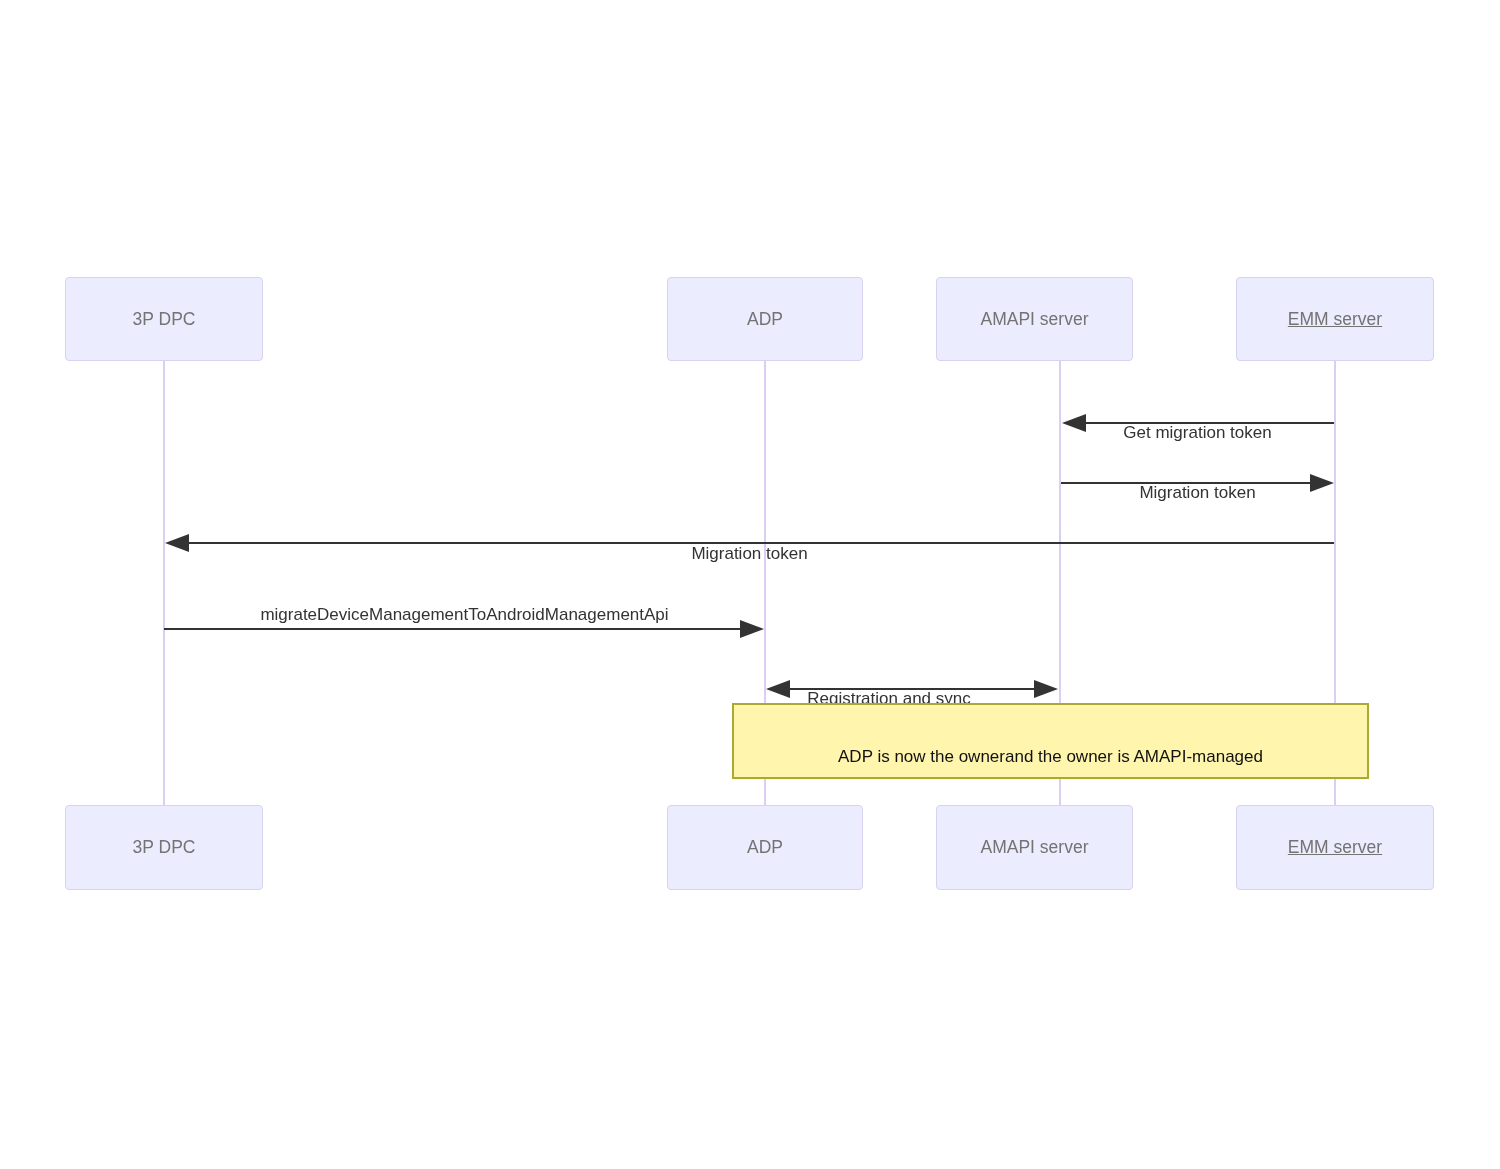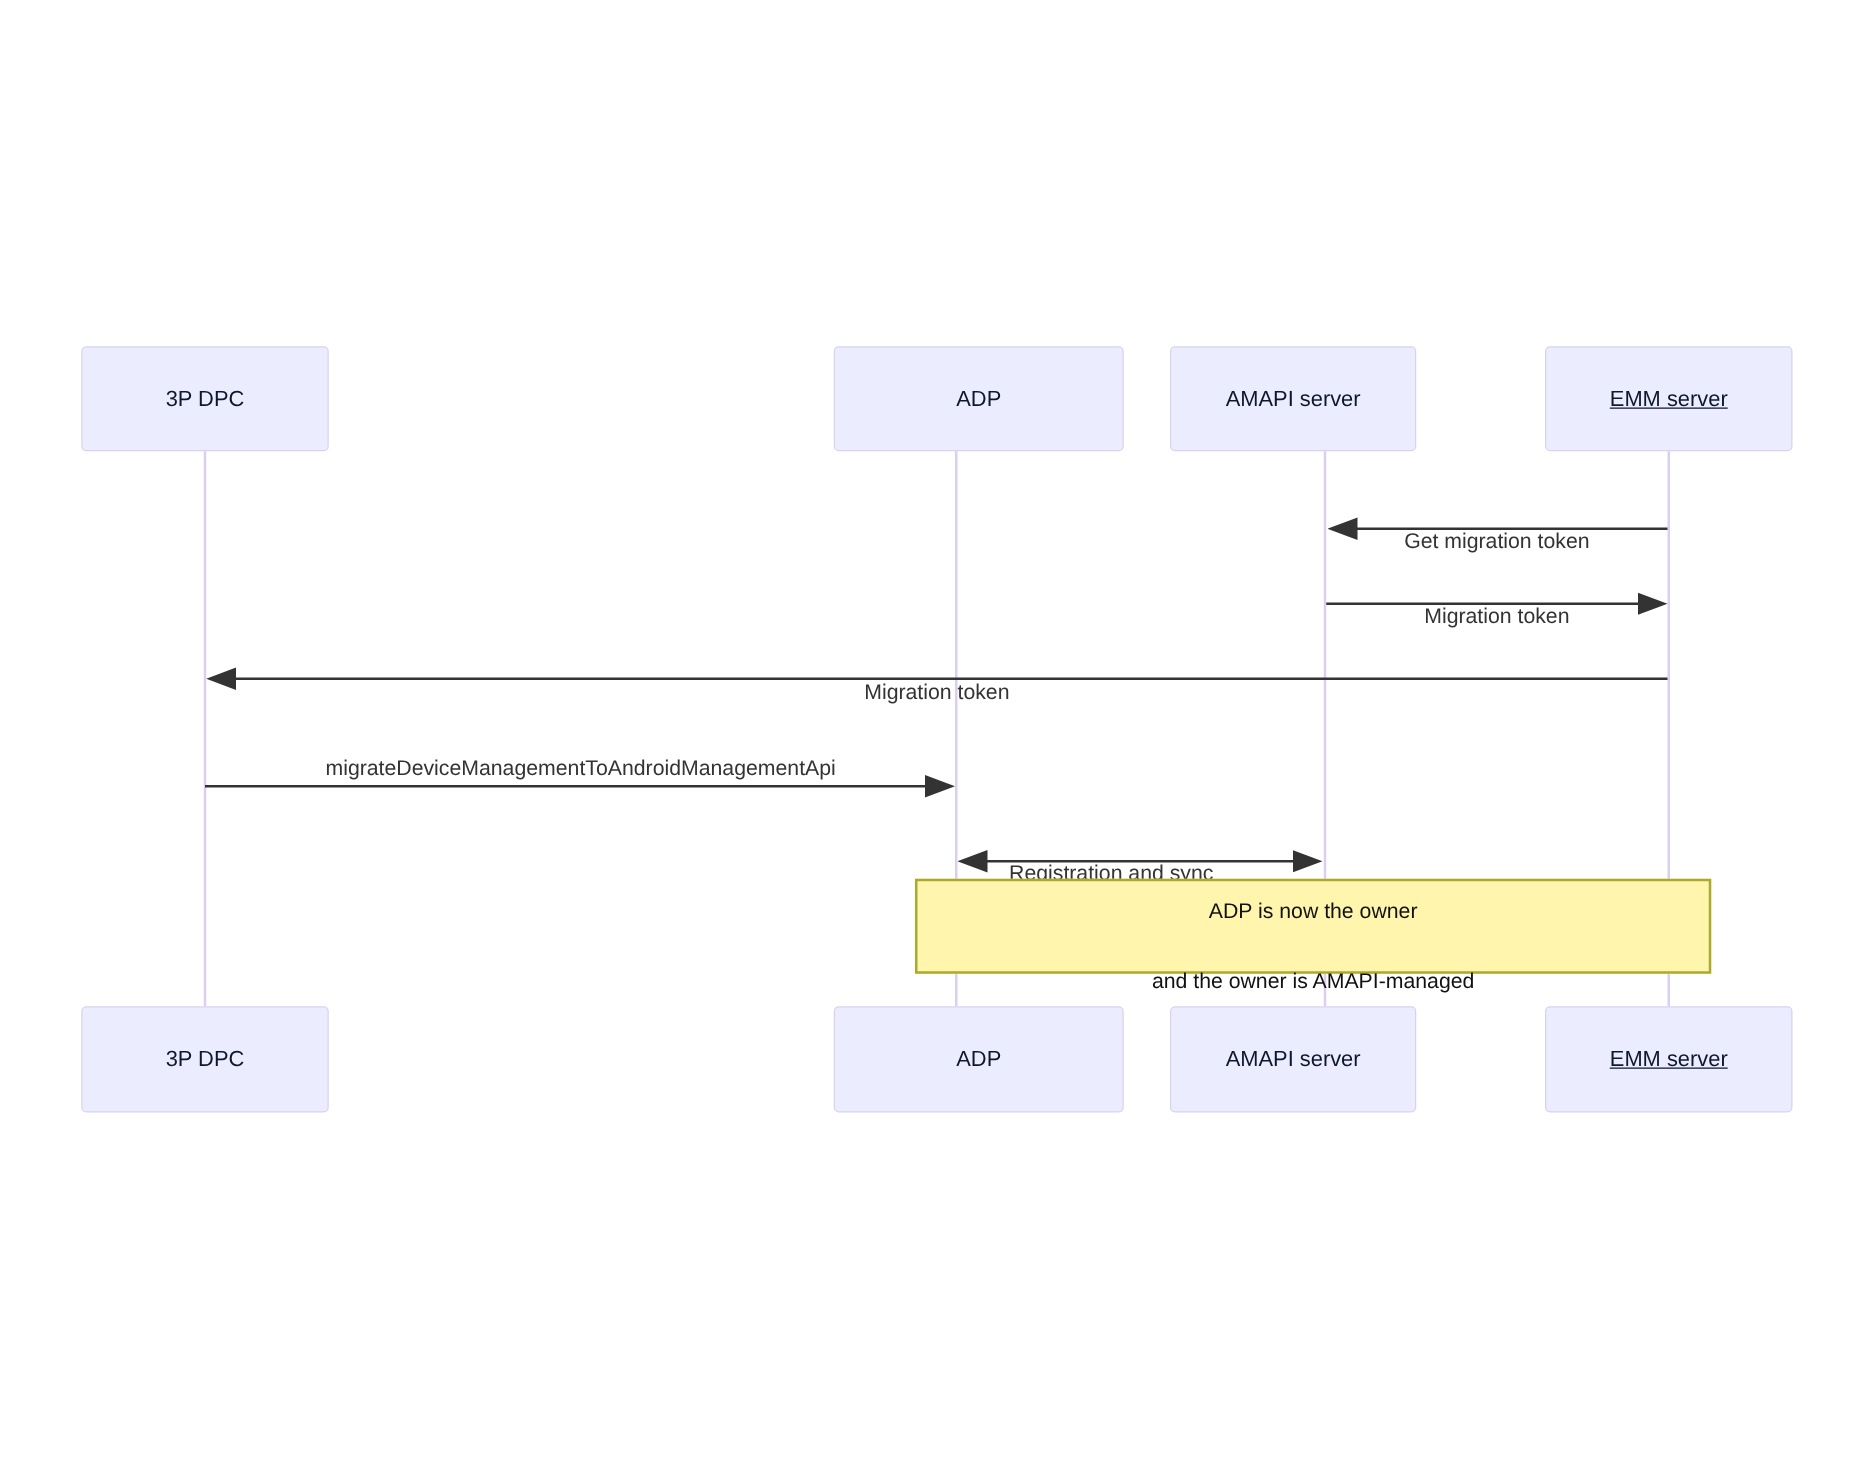--- a/index.html
+++ b/index.html
@@ -18,26 +18,26 @@
   .actor {
     position: absolute;
     background: #ECECFF;
     border: 1px solid #D8D2F0;
     border-radius: 4px;
     box-sizing: border-box;
     display: flex;
     align-items: center;
     justify-content: center;
     font-size: 17.5px;
-    color: #0f172a;
+    color: #737373;
   }
   .actor-top    { top: 277px; height: 84px; }
   .actor-bottom { top: 805px; height: 85px; }
   .a0 { left: 65px;   width: 198px; }
-  .a1 { left: 667px;  width: 232px; }
+  .a1 { left: 667px;  width: 196px; }
   .a2 { left: 936px;  width: 197px; }
   .a3 { left: 1236px; width: 198px; text-decoration: underline; }
   .lifeline {
     position: absolute;
     top: 361px;
     height: 444px;
     width: 2px;
     background: #DACEF3;
   }
   .arrows {
@@ -56,21 +56,21 @@
   .note {
     position: absolute;
     left: 732px;
     top: 703px;
     width: 637px;
     height: 76px;
     background: #FFF5AD;
     border: 2px solid #AAAA33;
     box-sizing: border-box;
     display: flex;
-    flex-direction: column;
+    flex-direction: row;
     align-items: center;
     justify-content: center;
     font-size: 17px;
     line-height: 24.5px;
     color: #111111;
     text-align: center;
   }
 </style>
 </head>
 <body>

